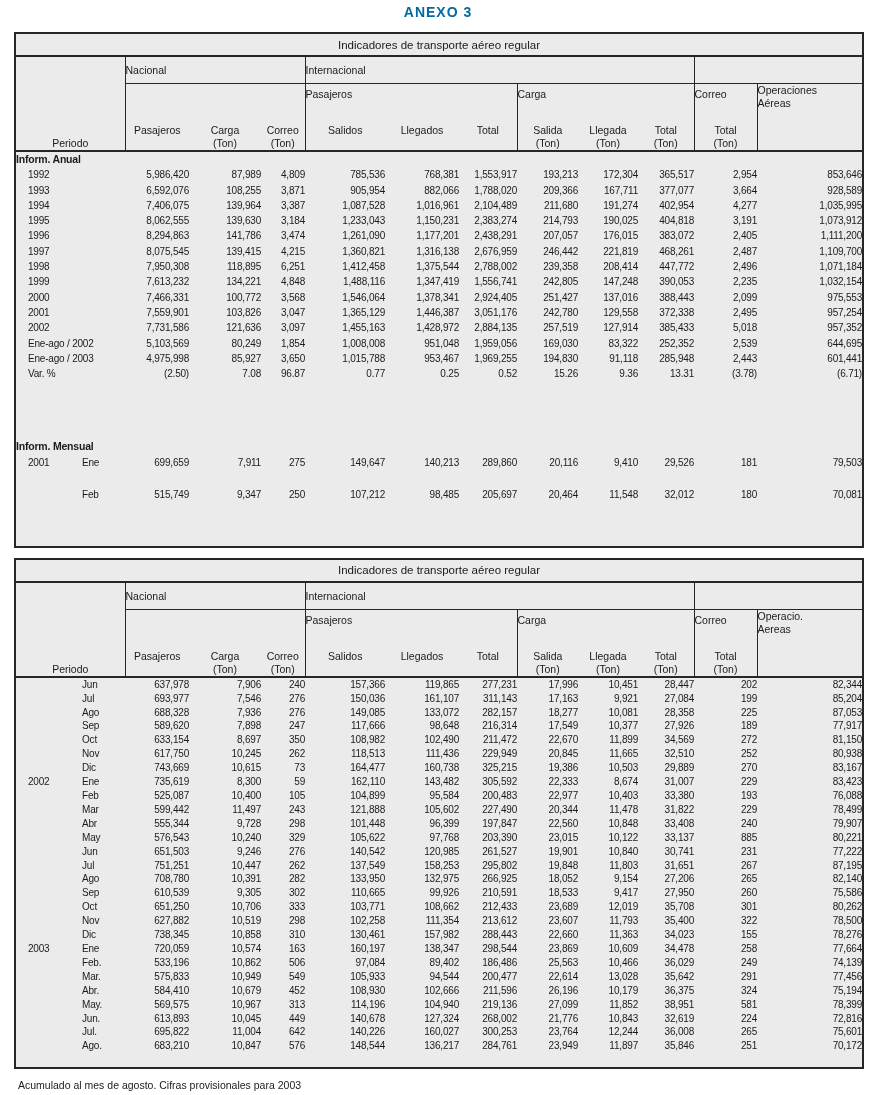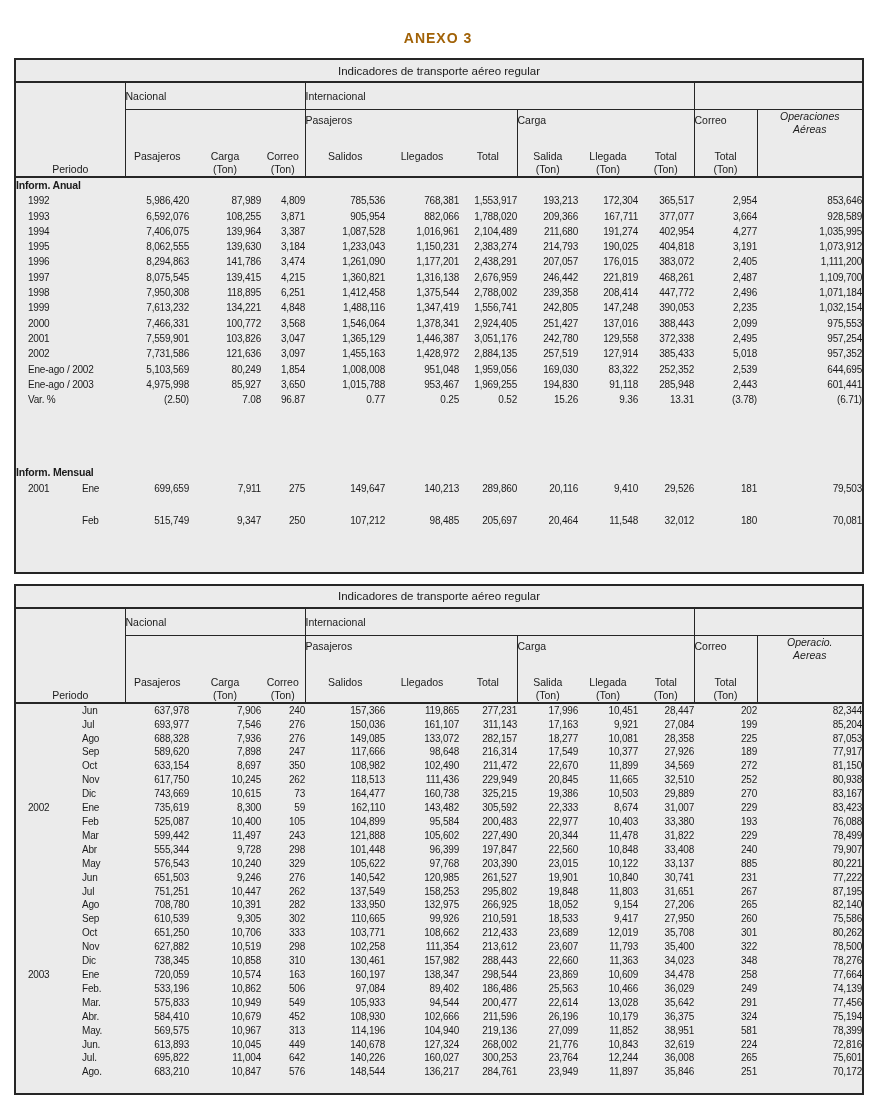--- a/index.html
+++ b/index.html
@@ -1,34 +1,34 @@
 <!DOCTYPE html>
 <html><head>
 <meta charset="utf-8">
 <style>
   html,body{margin:0;padding:0;background:#ffffff;width:876px;height:1095px;overflow:hidden;
     font-family:"Liberation Sans",sans-serif;color:#1b1b1b;}
   .page{width:876px;height:1095px;position:relative;}
-  .page-title{padding-top:30px;height:18px;text-align:center;font-weight:bold;font-size:14px;letter-spacing:1px;color:#a16207;}
+  .page-title{padding-top:4px;height:18px;text-align:center;font-weight:bold;font-size:14px;letter-spacing:1px;color:#0369a1;}
   table.ind{border-collapse:collapse;table-layout:fixed;width:848px;margin:10px 0 0 14px;
     background:#ebebeb;border:2px solid #262626;}
   table.ind th,table.ind td{padding:0;font-weight:normal;overflow:hidden;}
   .ttl{font-weight:bold;font-size:11.5px;text-align:center;height:21px;border-bottom:2px solid #262626;}
   tr.hB th{height:26px;}
   tr.hC th{height:20px;}
   tr.hD th{height:46px;}
   .gb{border-bottom:1px solid #262626;}
   .bl{border-left:1px solid #262626;}
   thead{border-bottom:2px solid #262626;}
   .grp{font-weight:bold;font-size:10.5px;text-align:left;vertical-align:middle;}
   .periodo-h{border-right:1px solid #262626;vertical-align:bottom;text-align:center;
     font-size:10.5px;padding-bottom:16px;line-height:13px;margin-left:9px;}
   .col{font-size:10.5px;text-align:center;vertical-align:bottom;padding-bottom:3px;}
   .col div{height:13px;line-height:13px;}
-  .ops{vertical-align:top;font-weight:bold;font-size:10.5px;text-align:center;padding:3px 10px 0 0;font-style:italic;}
+  .ops{vertical-align:top;font-weight:bold;font-size:10.5px;text-align:left;padding:3px 10px 0 0;}
   .ops div{height:13px;line-height:13px;}
   tbody td{font-size:10px;letter-spacing:-0.2px;}
   .t1 tbody td{height:15.3px;line-height:15.3px;}
   .t2 tbody td{height:13.9px;line-height:13.9px;}
   .num{text-align:right;white-space:nowrap;}
   .c0{padding-right:5px;}.c1{padding-right:4px;}.c2{padding-right:5px;}
   .c3{padding-right:7px;}.c4{padding-right:5px;}.c5{padding-right:8px;}
   .c6{padding-right:9px;}.c7{padding-right:11px;}.c8{padding-right:18px;}
   .c9{padding-right:15px;}.c10{padding-right:17px;}
   .periodo{white-space:nowrap;text-align:left;}
@@ -755,21 +755,21 @@
           <td class="periodo"><span class="yr"></span><span class="mo">Dic</span></td>
           <td class="num c0">738,345</td>
           <td class="num c1">10,858</td>
           <td class="num c2">310</td>
           <td class="num c3">130,461</td>
           <td class="num c4">157,982</td>
           <td class="num c5">288,443</td>
           <td class="num c6">22,660</td>
           <td class="num c7">11,363</td>
           <td class="num c8">34,023</td>
-          <td class="num c9">348</td>
+          <td class="num c9">155</td>
           <td class="num c10">78,276</td>
         </tr>
         <tr>
           <td class="periodo"><span class="yr">2003</span><span class="mo">Ene</span></td>
           <td class="num c0">720,059</td>
           <td class="num c1">10,574</td>
           <td class="num c2">163</td>
           <td class="num c3">160,197</td>
           <td class="num c4">138,347</td>
           <td class="num c5">298,544</td>

